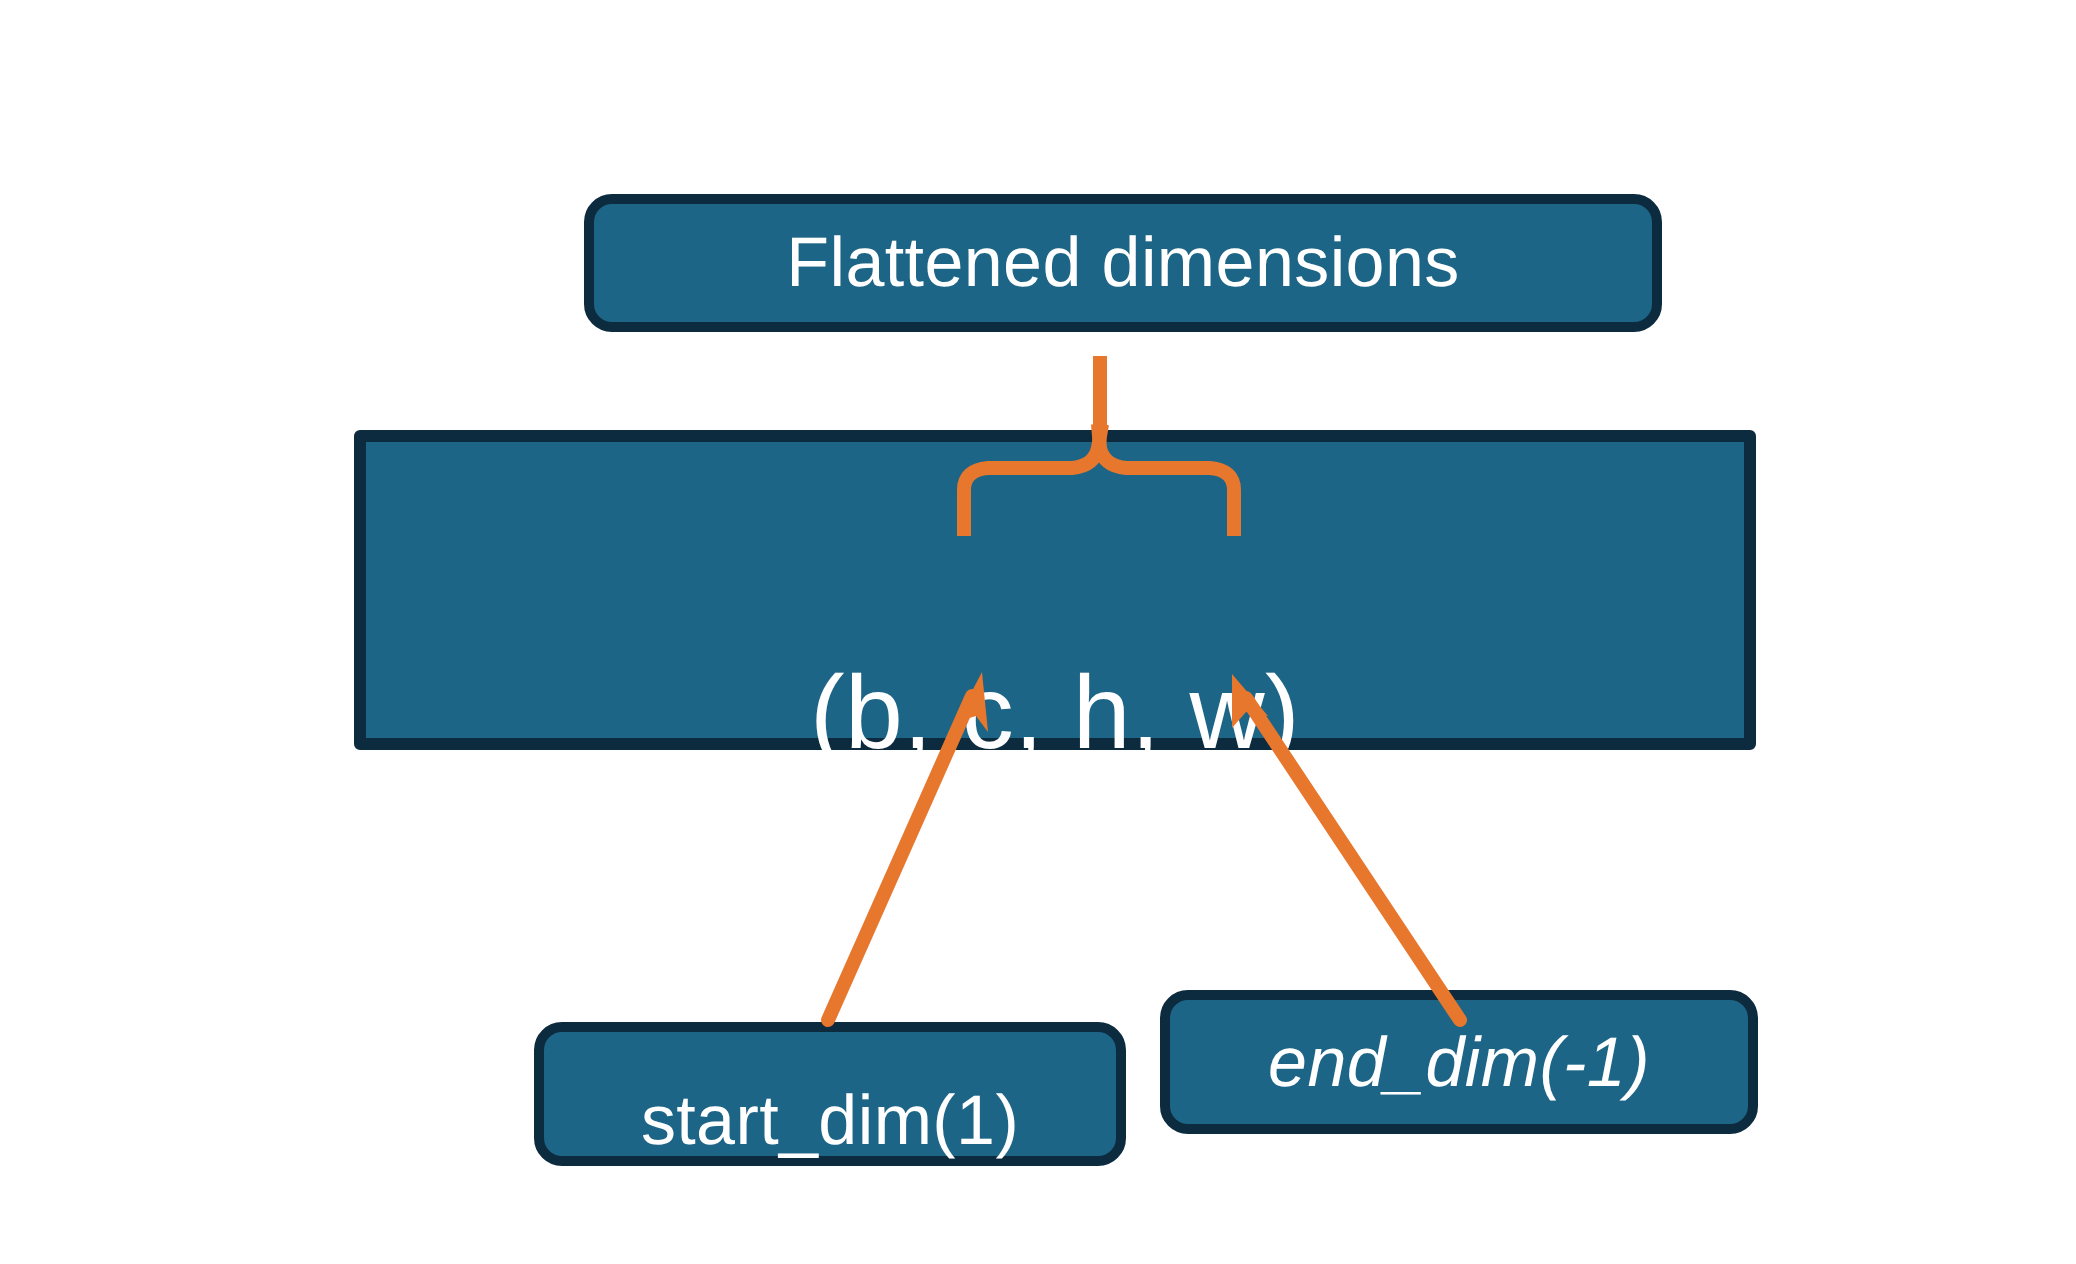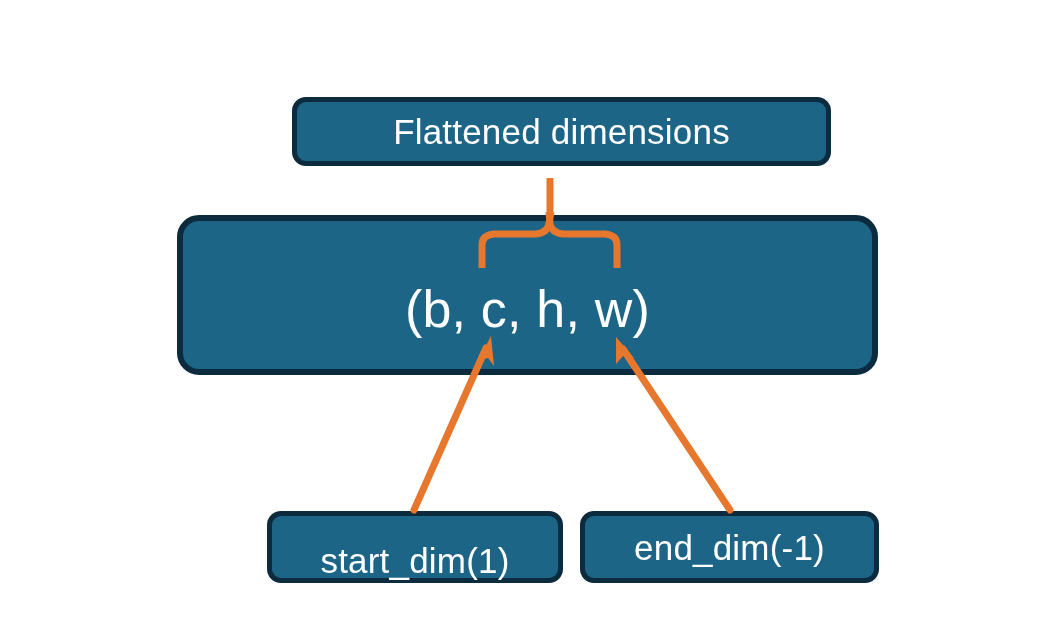--- a/index.html
+++ b/index.html
@@ -43,44 +43,46 @@
     width: 539px;
     height: 69px;
     font-size: 35px;
   }
 
   #node-shape {
     left: 177px;
     top: 215px;
     width: 701px;
     height: 160px;
-    border-radius: 22px;
+    border-radius: 3px;
     border-width: 6px;
     font-size: 52px;
+    align-items: flex-end;
   }
   #node-shape .node-label {
     position: relative;
     top: 14px;
   }
 
   #node-start-dim {
     left: 267px;
     top: 511px;
     width: 296px;
     height: 72px;
     font-size: 35px;
     align-items: flex-end;
   }
 
   #node-end-dim {
     left: 580px;
-    top: 511px;
+    top: 495px;
     width: 299px;
     height: 72px;
     font-size: 35px;
+    font-style: italic;
   }
 
   
   #connectors {
     position: absolute;
     left: 0;
     top: 0;
     width: 1038px;
     height: 632px;
     pointer-events: none;

